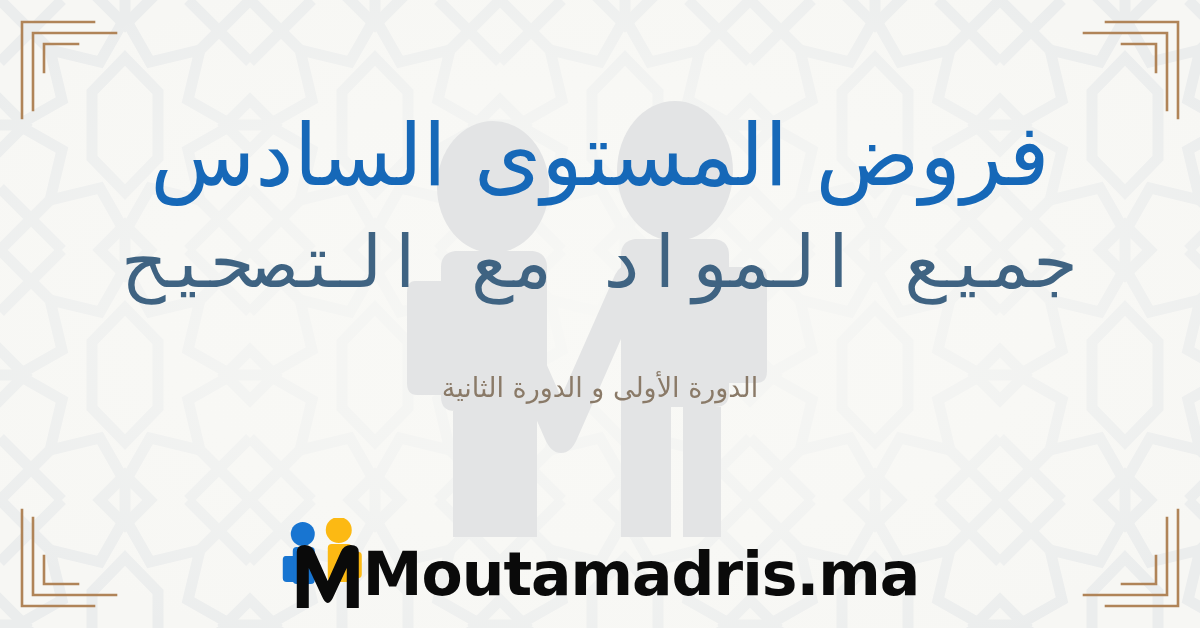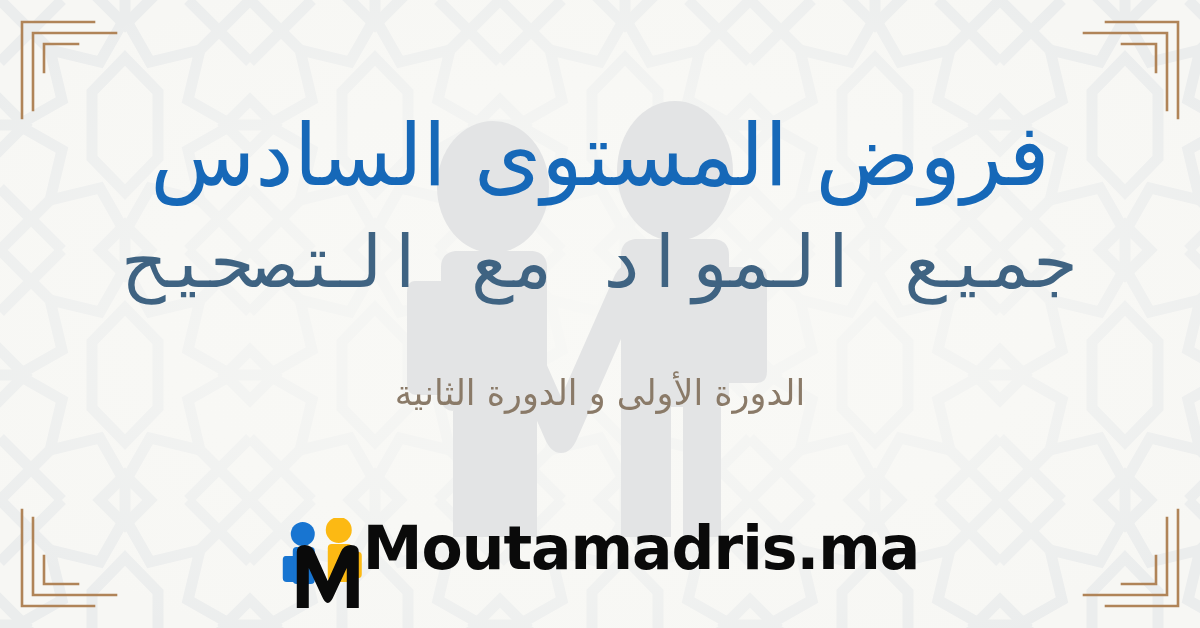--- a/index.html
+++ b/index.html
@@ -94,38 +94,38 @@
     color: #3f6382;
     direction: rtl;
     width: 100%;
     margin-top: 34px;
   }
 
   .title-tertiary {
     margin: 0;
     padding: 0;
     font-family: "DejaVu Sans", "Liberation Sans", sans-serif;
-    font-size: 35px;
+    font-size: 27px;
     line-height: 1.2;
     font-weight: 400;
     color: #8a7a68;
     direction: rtl;
     width: 100%;
     margin-top: 68px;
   }
 
   
   .brand {
     position: absolute;
     left: 50%;
     bottom: 18px;
     transform: translateX(-50%);
     display: flex;
     flex-direction: row;
-    align-items: flex-start;
+    align-items: flex-end;
     direction: ltr;
     z-index: 5;
   }
   .brand-mark {
     position: relative;
     width: 96px;
     height: 92px;
     margin-right: -14px;
     flex: 0 0 auto;
   }

